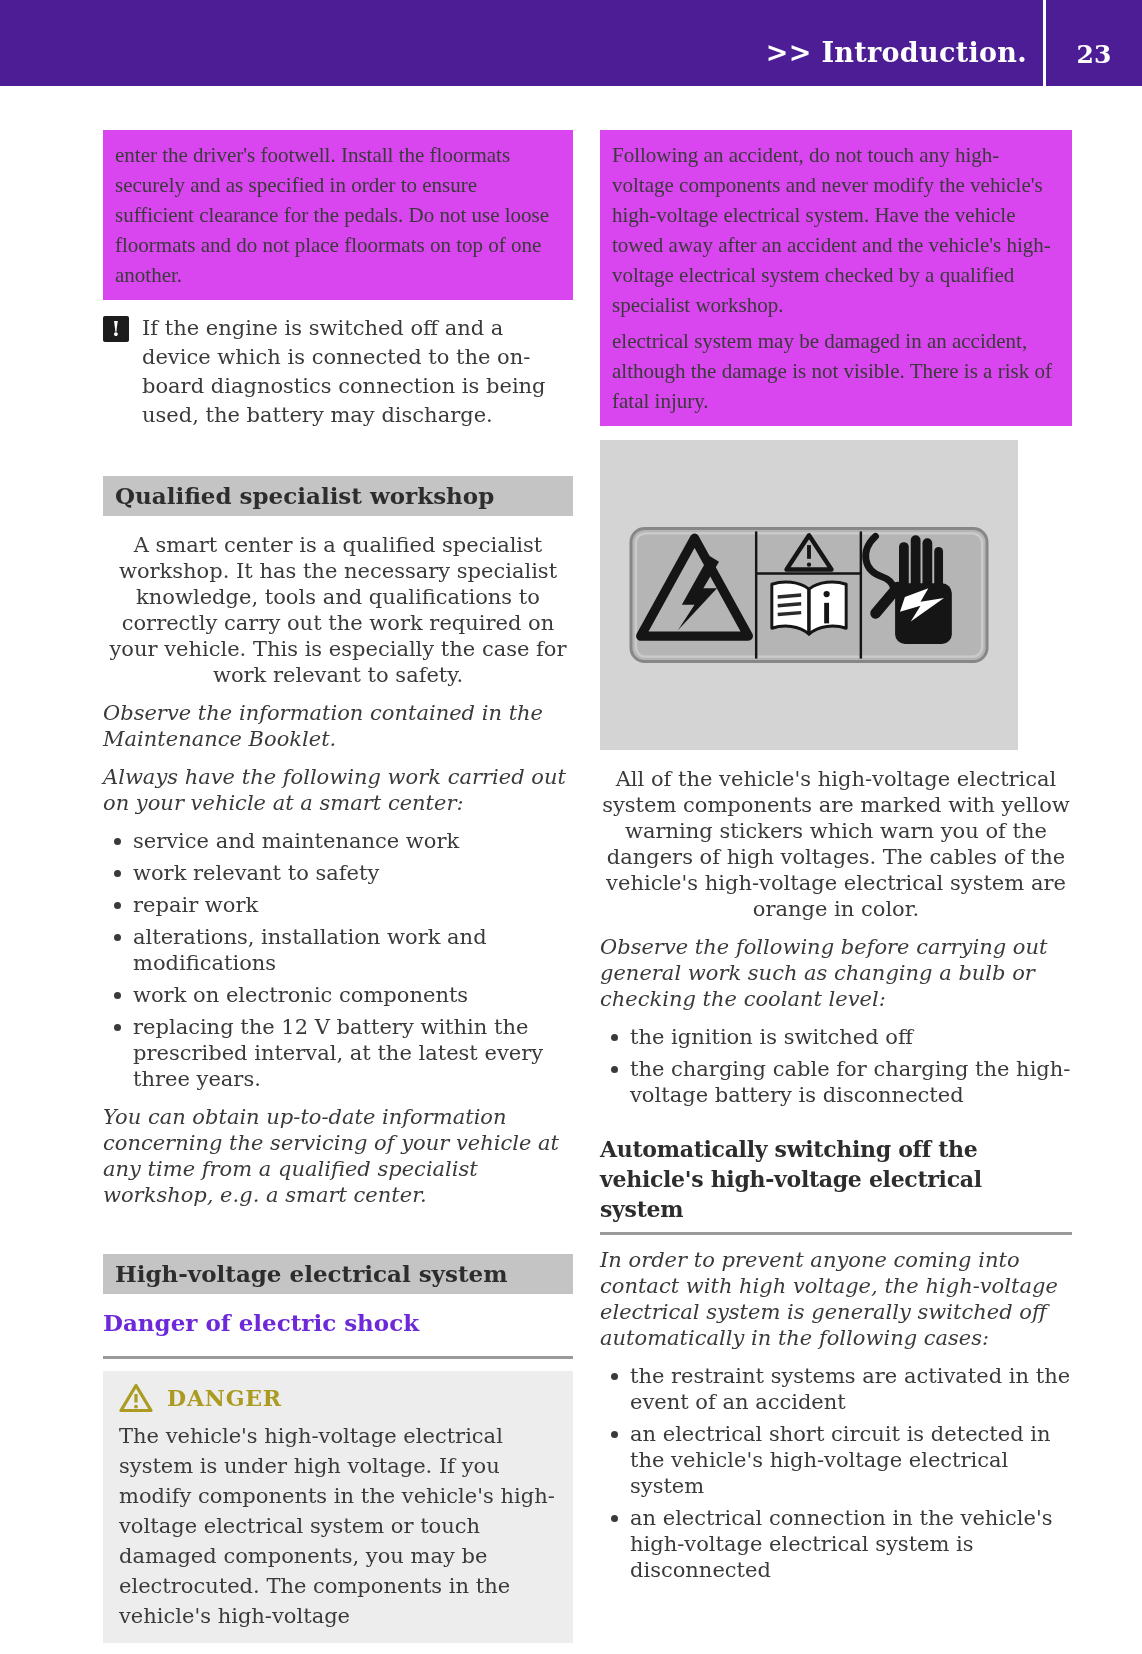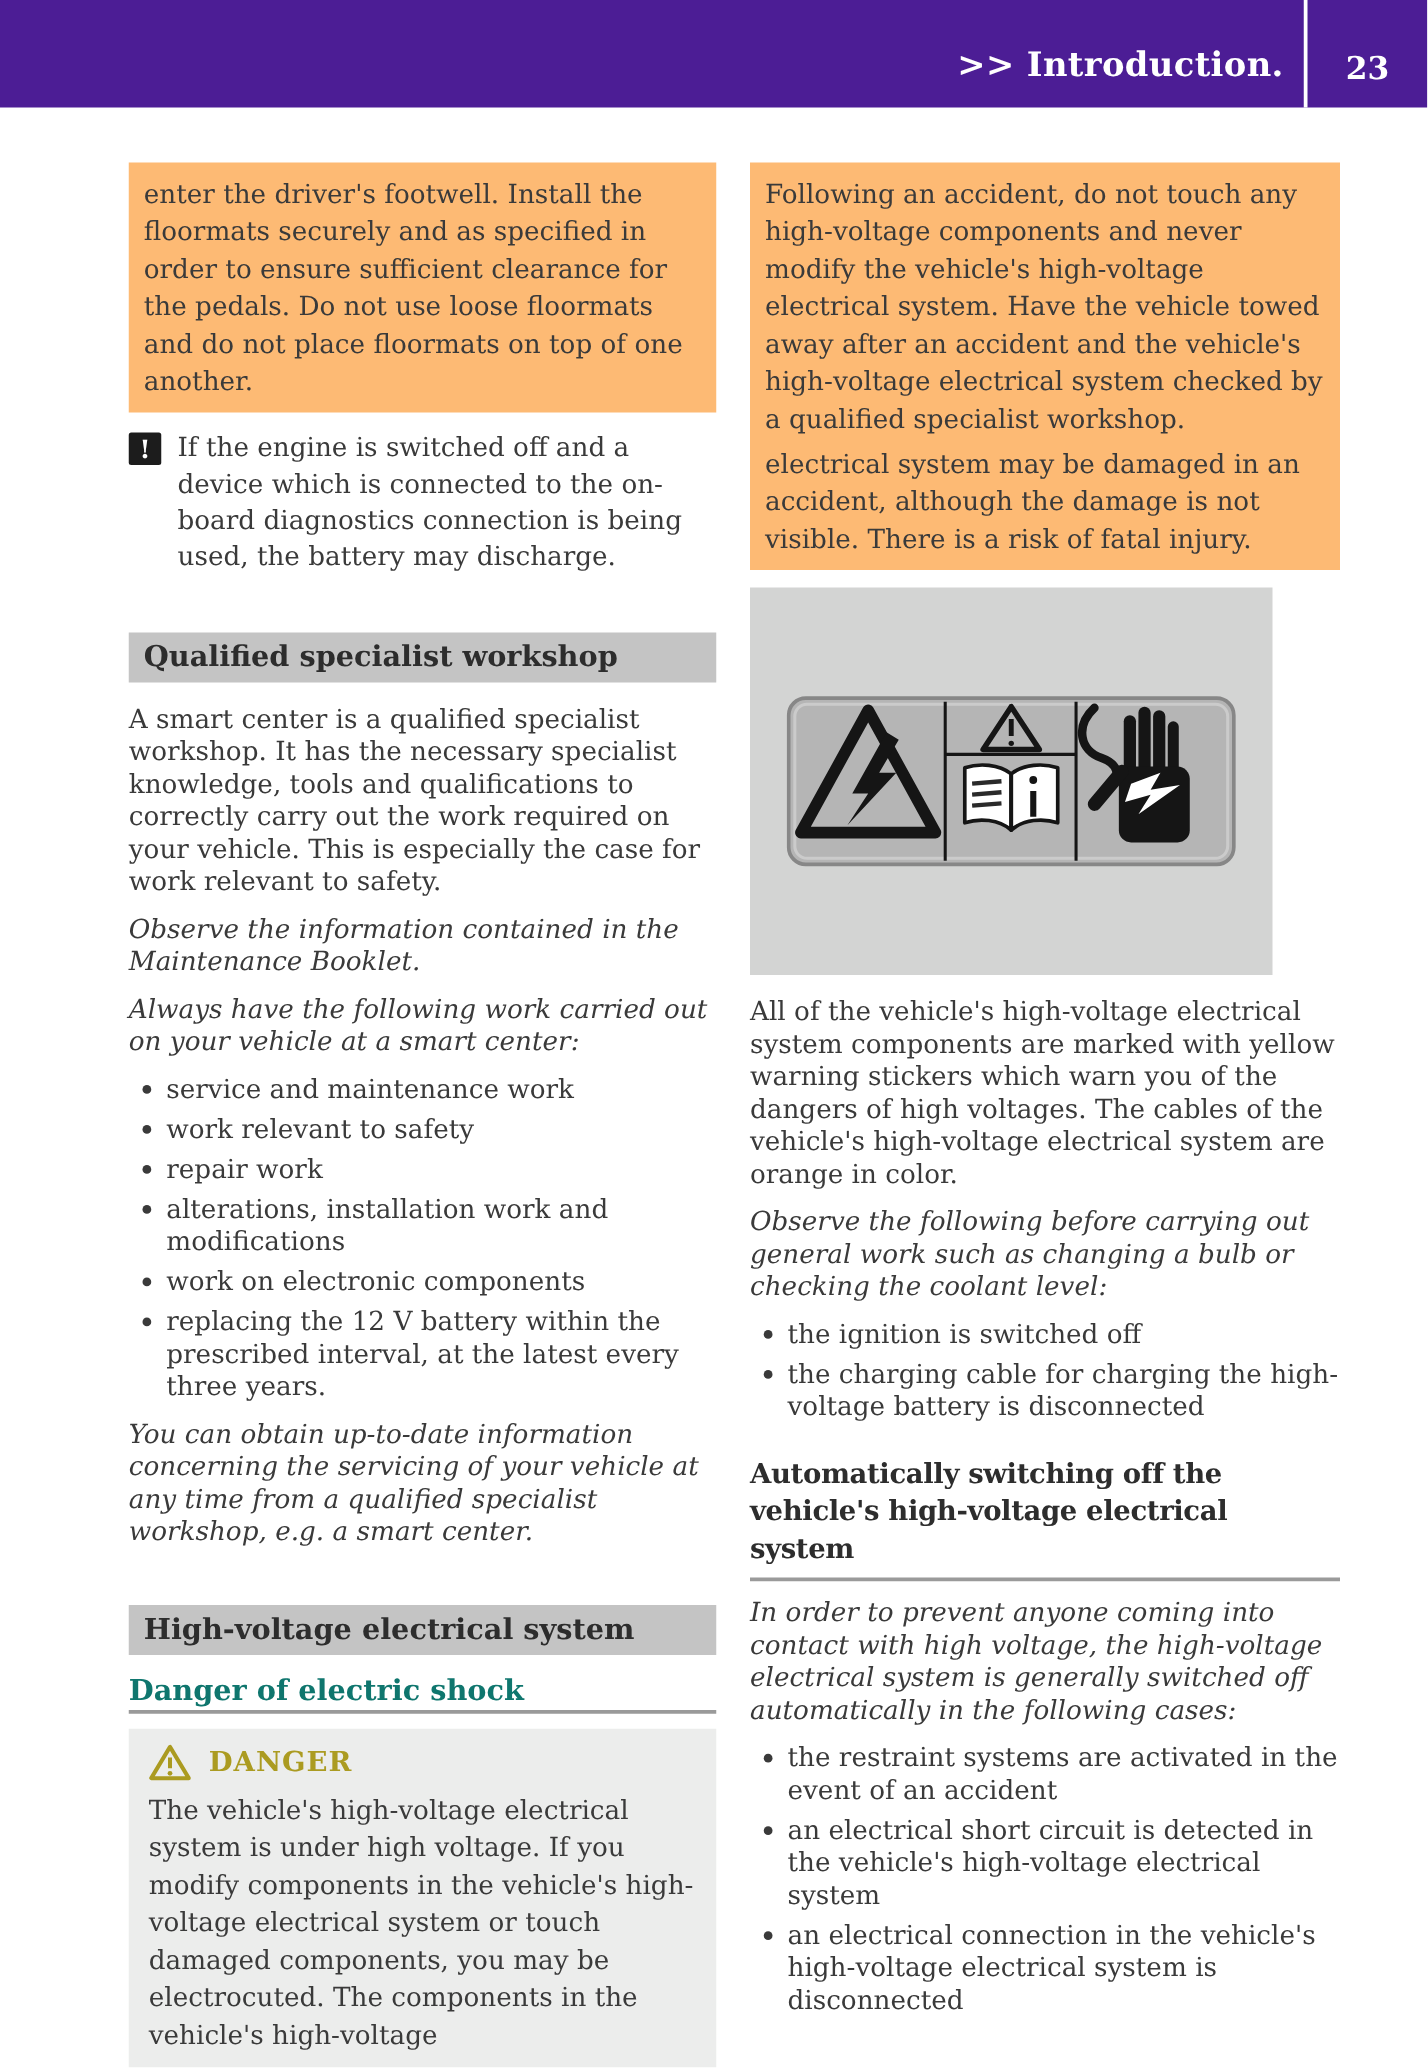--- a/index.html
+++ b/index.html
@@ -16,31 +16,31 @@
   .page-number{width:96px;text-align:center;color:#ffffff;font-weight:bold;font-size:25px;
                padding-top:22px;}
 
   
   .col{position:absolute;top:130px;font-size:21px;line-height:26px;}
   .col-left{left:103px;width:470px;}
   .col-right{left:600px;width:472px;}
   .col p{margin:0;}
 
   
-  .graybox{background:#fdba74;padding:10px 12px;line-height:30px;}
+  .graybox{background:#d946ef;padding:10px 12px;line-height:30px;font-family:Liberation Serif, serif;}
   .graybox p + p{margin-top:6px;}
   .section-title{background:#c4c4c4;height:40px;line-height:40px;padding:0 12px;
                  font-weight:bold;font-size:23px;color:#2d2d2d;margin-top:46px;
                  white-space:nowrap;overflow:hidden;}
-  .subhead{font-weight:bold;font-size:23px;color:#0f766e;margin-top:16px;
-           padding-bottom:2px;border-bottom:3px solid #9a9a9a;}
+  .subhead{font-weight:bold;font-size:23px;color:#6d28d9;margin-top:16px;
+           padding-bottom:20px;border-bottom:3px solid #9a9a9a;}
   .h2rule{font-weight:bold;font-size:22px;line-height:30px;color:#2d2d2d;margin-top:26px;
           padding-bottom:8px;border-bottom:3px solid #9a9a9a;letter-spacing:-0.3px;}
   .para{margin-top:12px !important;font-style:italic;}
-  .para-first{margin-top:16px !important;}
+  .para-first{margin-top:16px !important;text-align:center;}
 
   ul.bullets{list-style:none;margin:12px 0 0 0;padding:0;}
   ul.bullets li{position:relative;padding-left:30px;margin-top:6px;}
   ul.bullets li:first-child{margin-top:0;}
   ul.bullets li::before{content:"";position:absolute;left:11px;top:10px;width:7px;height:7px;
                         border-radius:50%;background:#3a3a3a;}
 
   
   .note{display:flex;margin-top:14px;line-height:29px;}
   .note-icon{flex:0 0 26px;width:26px;height:26px;background:#1c1c1c;border-radius:2px;

